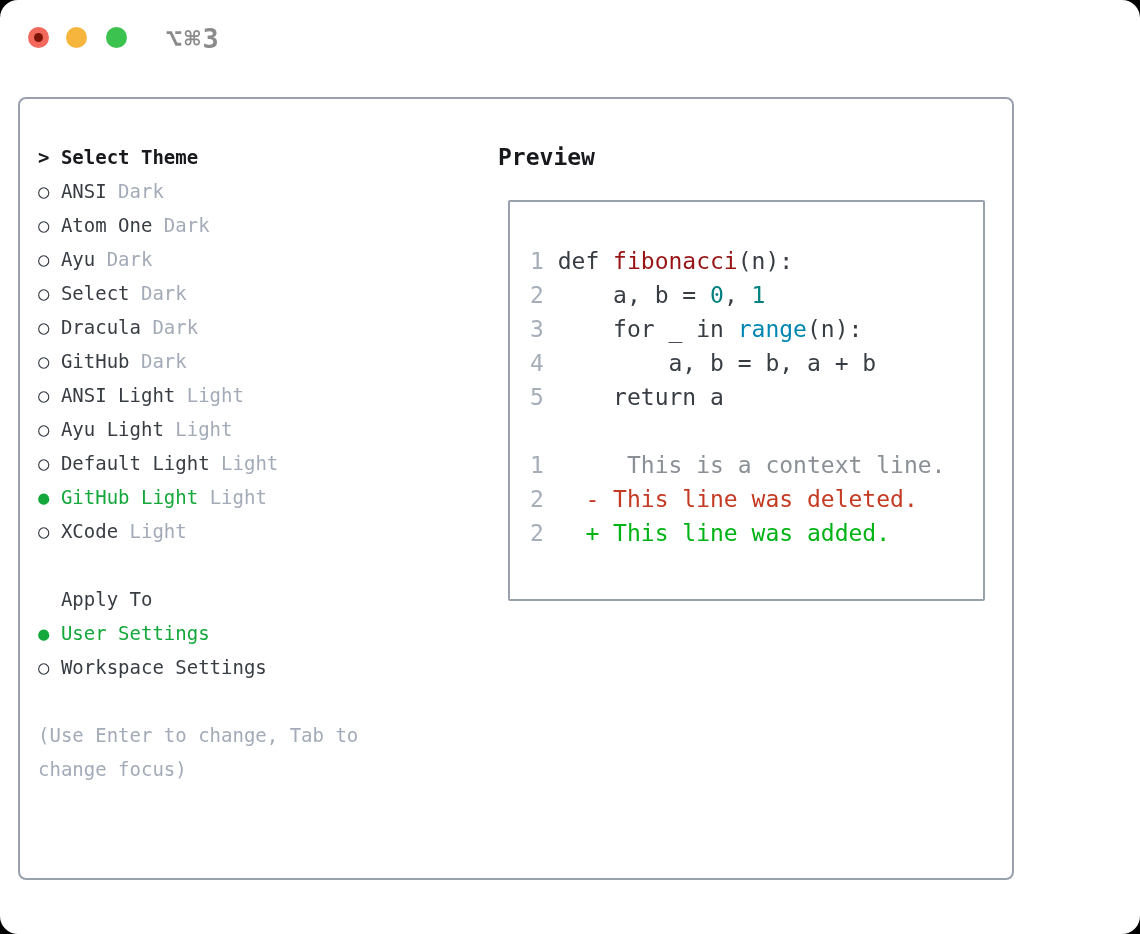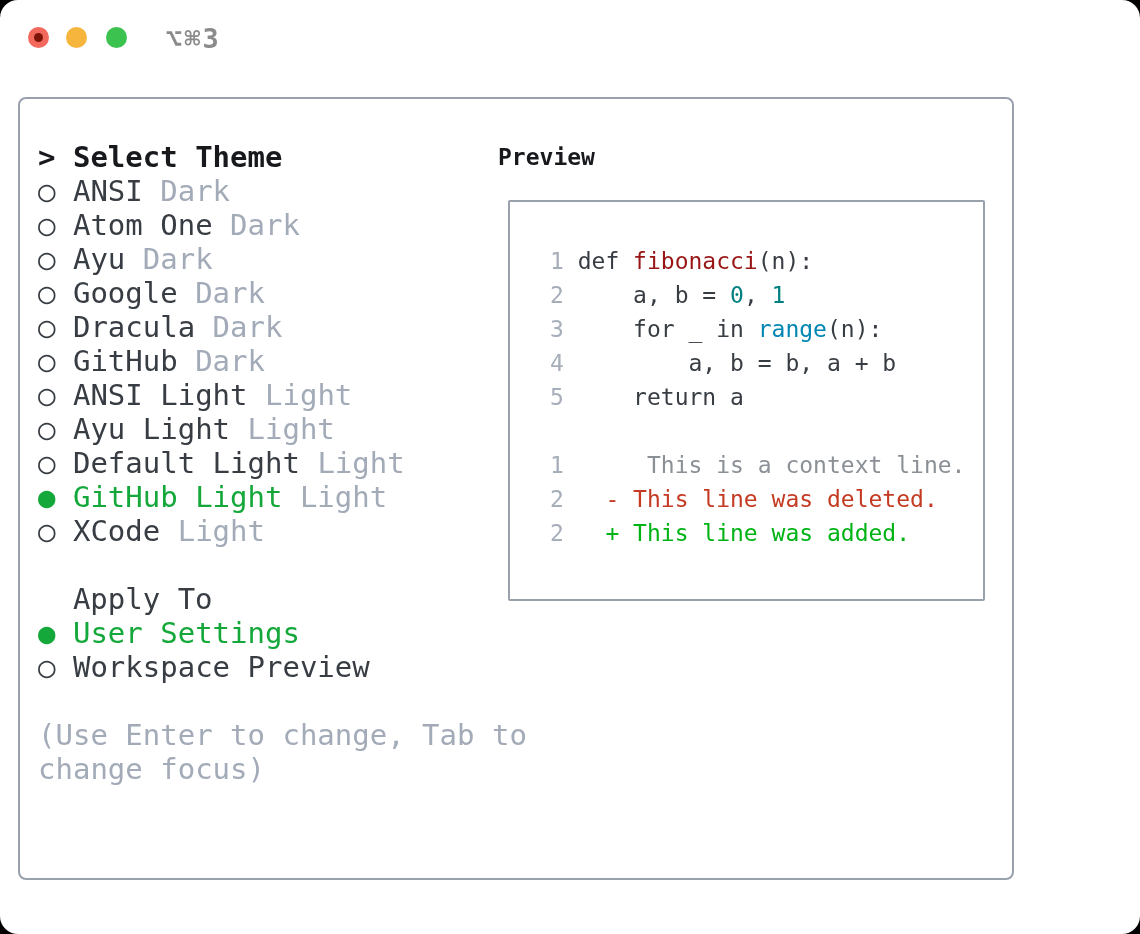--- a/index.html
+++ b/index.html
@@ -25,41 +25,41 @@
     font-size:27px;font-weight:bold;color:var(--title-gray);letter-spacing:2px;
   }
   
   .panel{
     position:absolute;left:18px;top:97px;width:996px;height:783px;
     box-sizing:border-box;border:2px solid var(--border);border-radius:8px;
   }
   
   .leftcol{
     position:absolute;left:38px;top:140px;
-    font-size:29px;line-height:34px;color:var(--text);
+    font-size:19px;line-height:34px;color:var(--text);
   }
   .row{white-space:pre;}
   .heading{font-weight:bold;color:var(--heading);}
   .bullet{color:var(--text);}
   .variant{color:var(--muted);}
   .selected .bullet,.selected .label{color:var(--selection-green);}
   .spacer{height:34px;}
   .indent{padding-left:2ch;}
   .hint{color:var(--muted);}
   
   .preview-heading{
     position:absolute;left:498px;top:140px;line-height:34px;
     font-size:23px;font-weight:bold;color:var(--heading);white-space:pre;
   }
   .preview-box{
     position:absolute;left:508px;top:200px;width:477px;height:401px;
     box-sizing:border-box;border:2px solid var(--border);border-radius:2px;
     padding:42px 0 0 20px;font-size:23px;line-height:34px;overflow:hidden;
   }
-  .crow{white-space:pre;margin-left:20px;}
+  .crow{white-space:pre;}
   .lnum{color:var(--line-number);}
   .tok-text{color:var(--text);}
   .tok-title{color:var(--syntax-title);}
   .tok-number{color:var(--syntax-number);}
   .tok-builtin{color:var(--syntax-builtin);}
   .tok-context{color:var(--diff-context);}
   .tok-deletion{color:var(--diff-deletion);}
   .tok-addition{color:var(--diff-addition);}
 </style>
 </head>
@@ -72,34 +72,34 @@
   <div class="win-title">⌥⌘3</div>
 
   <div class="panel"></div>
 
   <div class="leftcol">
     <div class="row heading"><span><span>&gt;</span> </span><span>Select Theme</span></div>
     <div id="theme-list">
         <div class="row theme-item"><span class="bullet">○ </span><span class="label">ANSI</span> <span class="variant">Dark</span></div>
         <div class="row theme-item"><span class="bullet">○ </span><span class="label">Atom One</span> <span class="variant">Dark</span></div>
         <div class="row theme-item"><span class="bullet">○ </span><span class="label">Ayu</span> <span class="variant">Dark</span></div>
-        <div class="row theme-item"><span class="bullet">○ </span><span class="label">Google</span> <span class="variant">Dark</span></div>
+        <div class="row theme-item"><span class="bullet">○ </span><span class="label">Select</span> <span class="variant">Dark</span></div>
         <div class="row theme-item"><span class="bullet">○ </span><span class="label">Dracula</span> <span class="variant">Dark</span></div>
         <div class="row theme-item"><span class="bullet">○ </span><span class="label">GitHub</span> <span class="variant">Dark</span></div>
         <div class="row theme-item"><span class="bullet">○ </span><span class="label">ANSI Light</span> <span class="variant">Light</span></div>
         <div class="row theme-item"><span class="bullet">○ </span><span class="label">Ayu Light</span> <span class="variant">Light</span></div>
         <div class="row theme-item"><span class="bullet">○ </span><span class="label">Default Light</span> <span class="variant">Light</span></div>
         <div class="row theme-item selected"><span class="bullet">● </span><span class="label">GitHub Light</span> <span class="variant">Light</span></div>
         <div class="row theme-item"><span class="bullet">○ </span><span class="label">XCode</span> <span class="variant">Light</span></div>
       </div>
     <div class="spacer"></div>
     <div class="row heading-apply indent">Apply To</div>
     <div id="apply-list">
         <div class="row apply-option selected"><span class="bullet">● </span><span class="label">User Settings</span></div>
-        <div class="row apply-option"><span class="bullet">○ </span><span class="label">Workspace Preview</span></div>
+        <div class="row apply-option"><span class="bullet">○ </span><span class="label">Workspace Settings</span></div>
       </div>
     <div class="spacer"></div>
     <div class="row hint">(Use Enter to change, Tab to</div>
     <div class="row hint">change focus)</div>
   </div>
 
   <div class="preview-heading">Preview</div>
   <div class="preview-box" id="preview-box">
       <div class="crow"><span class="lnum">1 </span><span class="tok-text">def </span><span class="tok-title">fibonacci</span><span class="tok-text">(n):</span></div>
       <div class="crow"><span class="lnum">2 </span><span class="tok-text">    a, b = </span><span class="tok-number">0</span><span class="tok-text">, </span><span class="tok-number">1</span></div>

